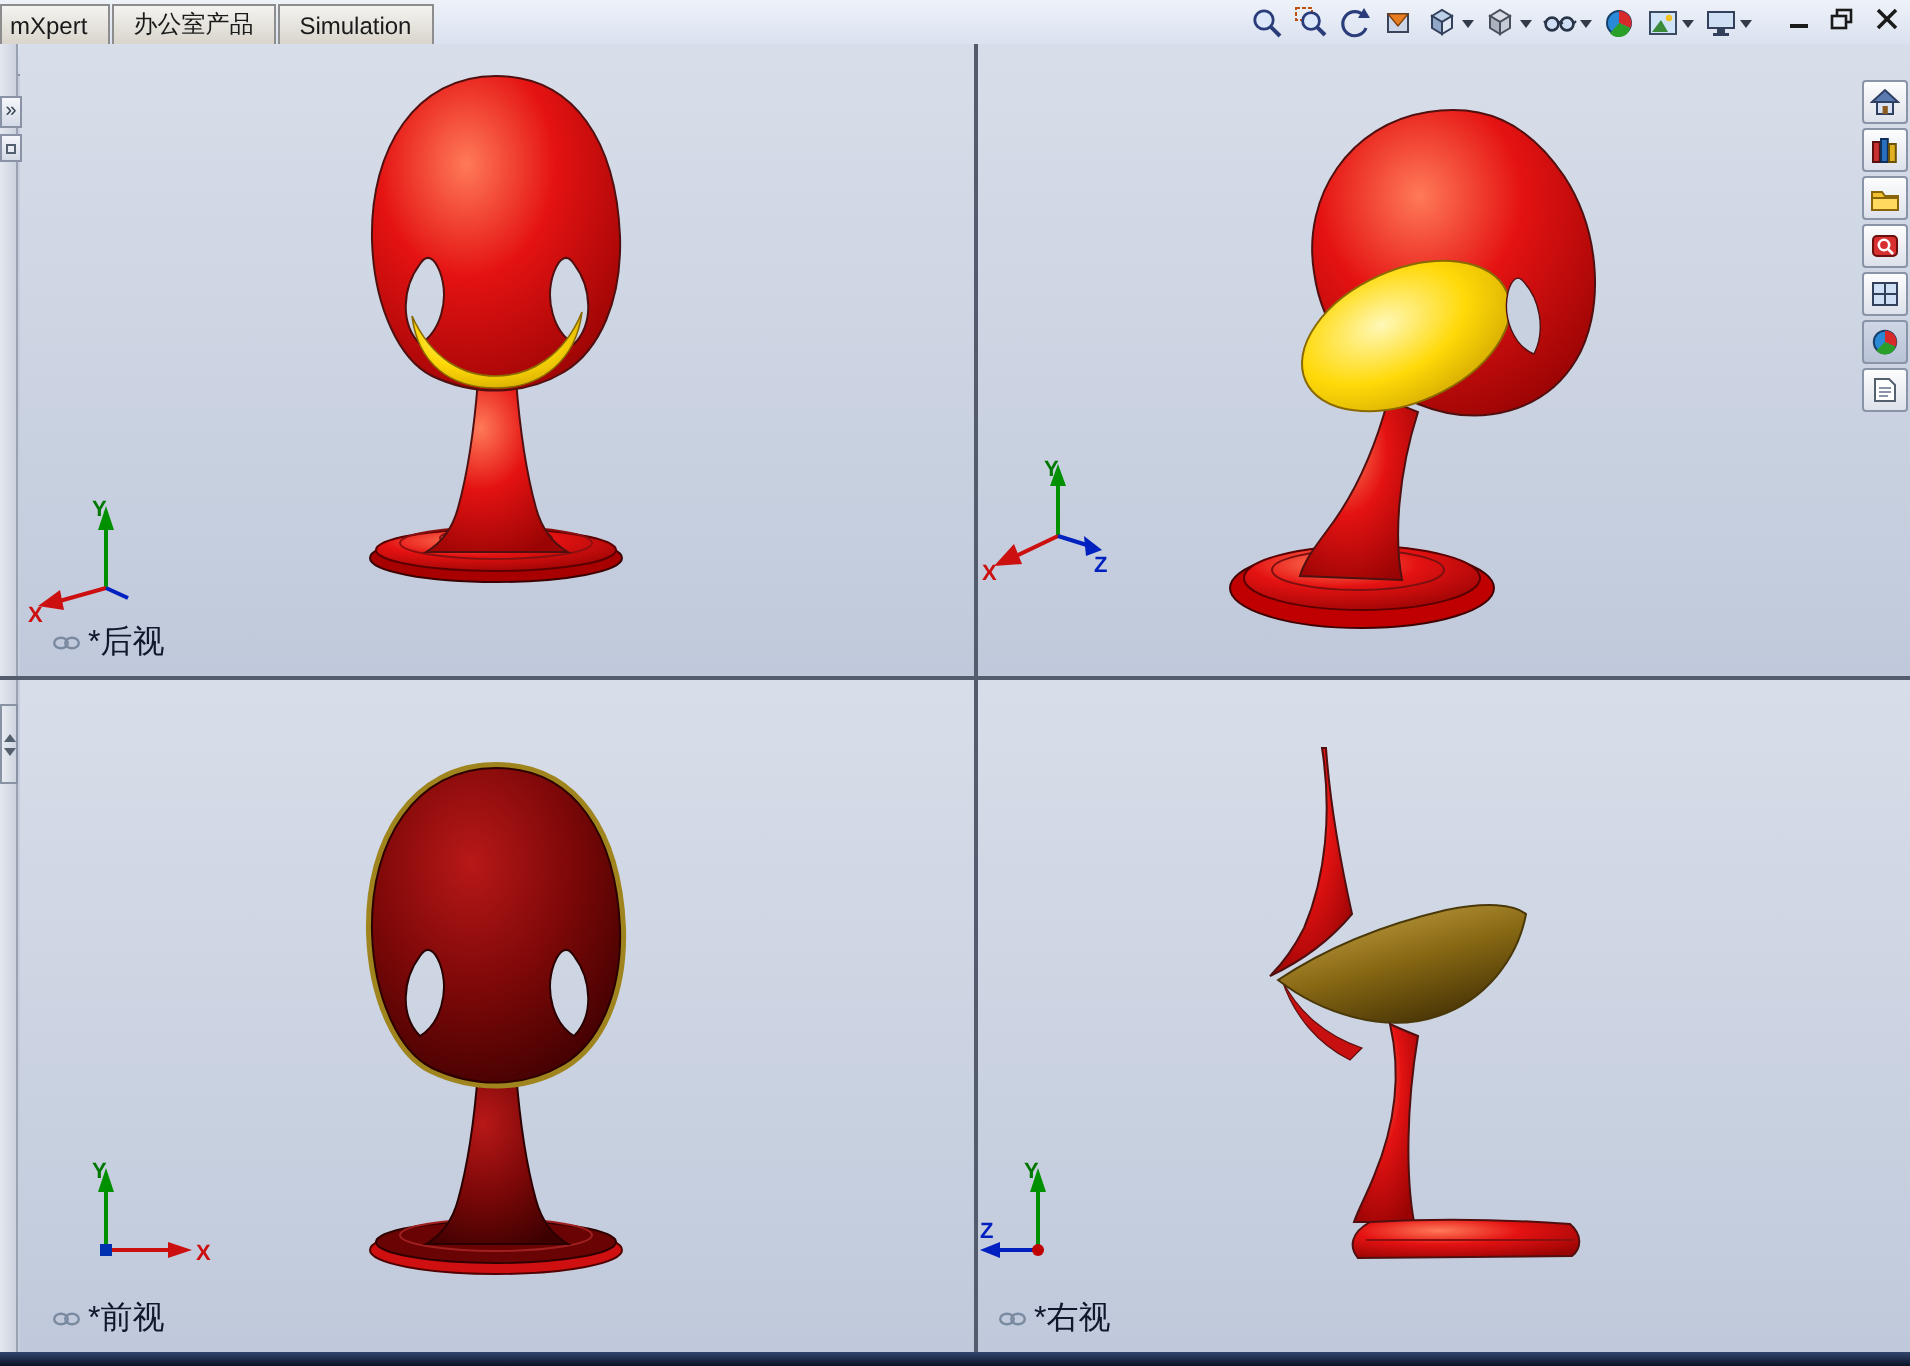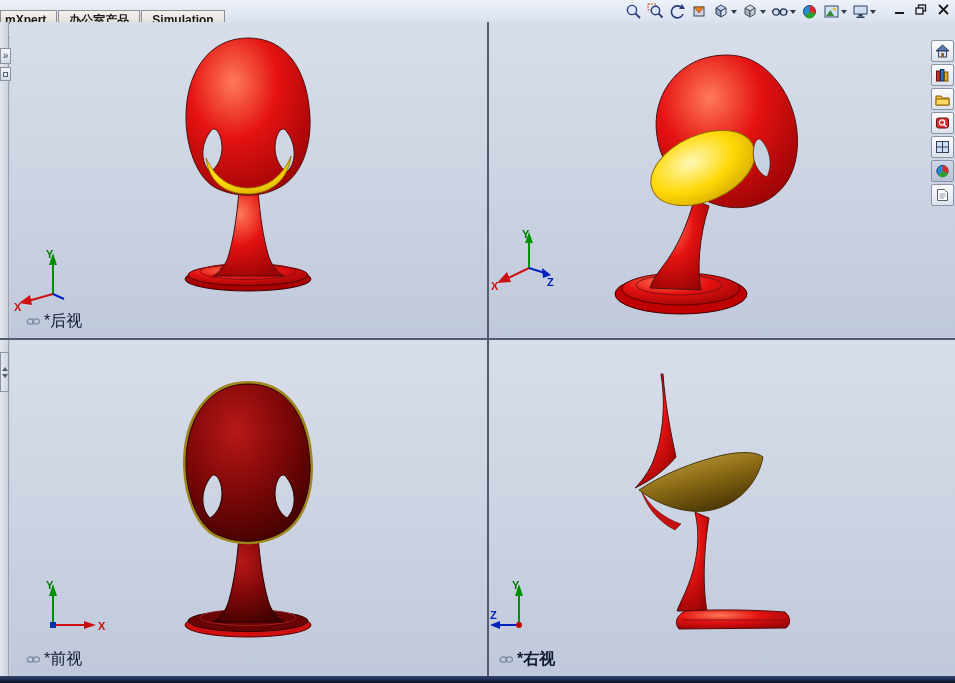--- a/index.html
+++ b/index.html
@@ -2,21 +2,21 @@
 <html><head>
 <meta charset="utf-8">
 <style>
   * { margin:0; padding:0; box-sizing:border-box; }
   html,body { width:955px; height:683px; overflow:hidden; }
   body { font-family:"Liberation Sans", sans-serif; background:#c6cedd; position:relative; }
 
   
   .topbar { position:absolute; top:0; left:0; width:955px; height:38px;
     background:linear-gradient(#eef2f9,#ccd7e9); border-bottom:1px solid #8a93a5;
-    display:flex; align-items:center;font-weight:bold; }
+    display:flex; align-items:flex-start; }
   .tabs { display:flex; align-items:flex-end; height:22px; }
   .tab { height:20px; padding:0 10px; font-size:12px; color:#1a1a1a;
     background:linear-gradient(#f4f3f0,#d9d5cc); border:1px solid #8d8d8d; border-bottom:none;
     display:flex; align-items:center; margin-right:1px; cursor:default; white-space:nowrap; }
   .tab.first { padding-left:4px; }
 
   .hud { position:absolute; right:78px; top:0; height:22px; display:flex; align-items:center; gap:3px; }
   .hud-btn { display:flex; align-items:center; height:20px; padding:1px; border-radius:2px; }
   .dd { width:0; height:0; border:3px solid transparent; border-top:4px solid #333a4a; margin:5px 0 0 1px; }
 
@@ -319,21 +319,21 @@
       <g>
         <line x1="30" y1="285" x2="30" y2="254" stroke="#009000" stroke-width="2"></line>
         <polygon points="26,256 34,256 30,244" fill="#009000"></polygon>
         <text x="23" y="249" font-size="11" fill="#007800" font-weight="bold">Y</text>
         <line x1="30" y1="285" x2="9" y2="285" stroke="#0020c0" stroke-width="2"></line>
         <polygon points="11,281 11,289 1,285" fill="#0020c0"></polygon>
         <text x="1" y="279" font-size="11" fill="#0020c0" font-weight="bold">Z</text>
         <circle cx="30" cy="285" r="3" fill="#c00000"></circle>
       </g>
     </svg>
-    <div class="vp-label" style="left:10px;font-weight:bold;">
+    <div class="vp-label" style="left:10px;">
       <svg width="15" height="9">
         <ellipse cx="4.5" cy="4.5" rx="3.4" ry="2.6" fill="none" stroke="#7a8aa0" stroke-width="1.2"></ellipse>
         <ellipse cx="10" cy="4.5" rx="3.4" ry="2.6" fill="none" stroke="#7a8aa0" stroke-width="1.2"></ellipse>
       </svg>
       <span>*右视</span>
     </div>
   </div>
 
   <div class="split-v"></div>
   <div class="split-h"></div>

